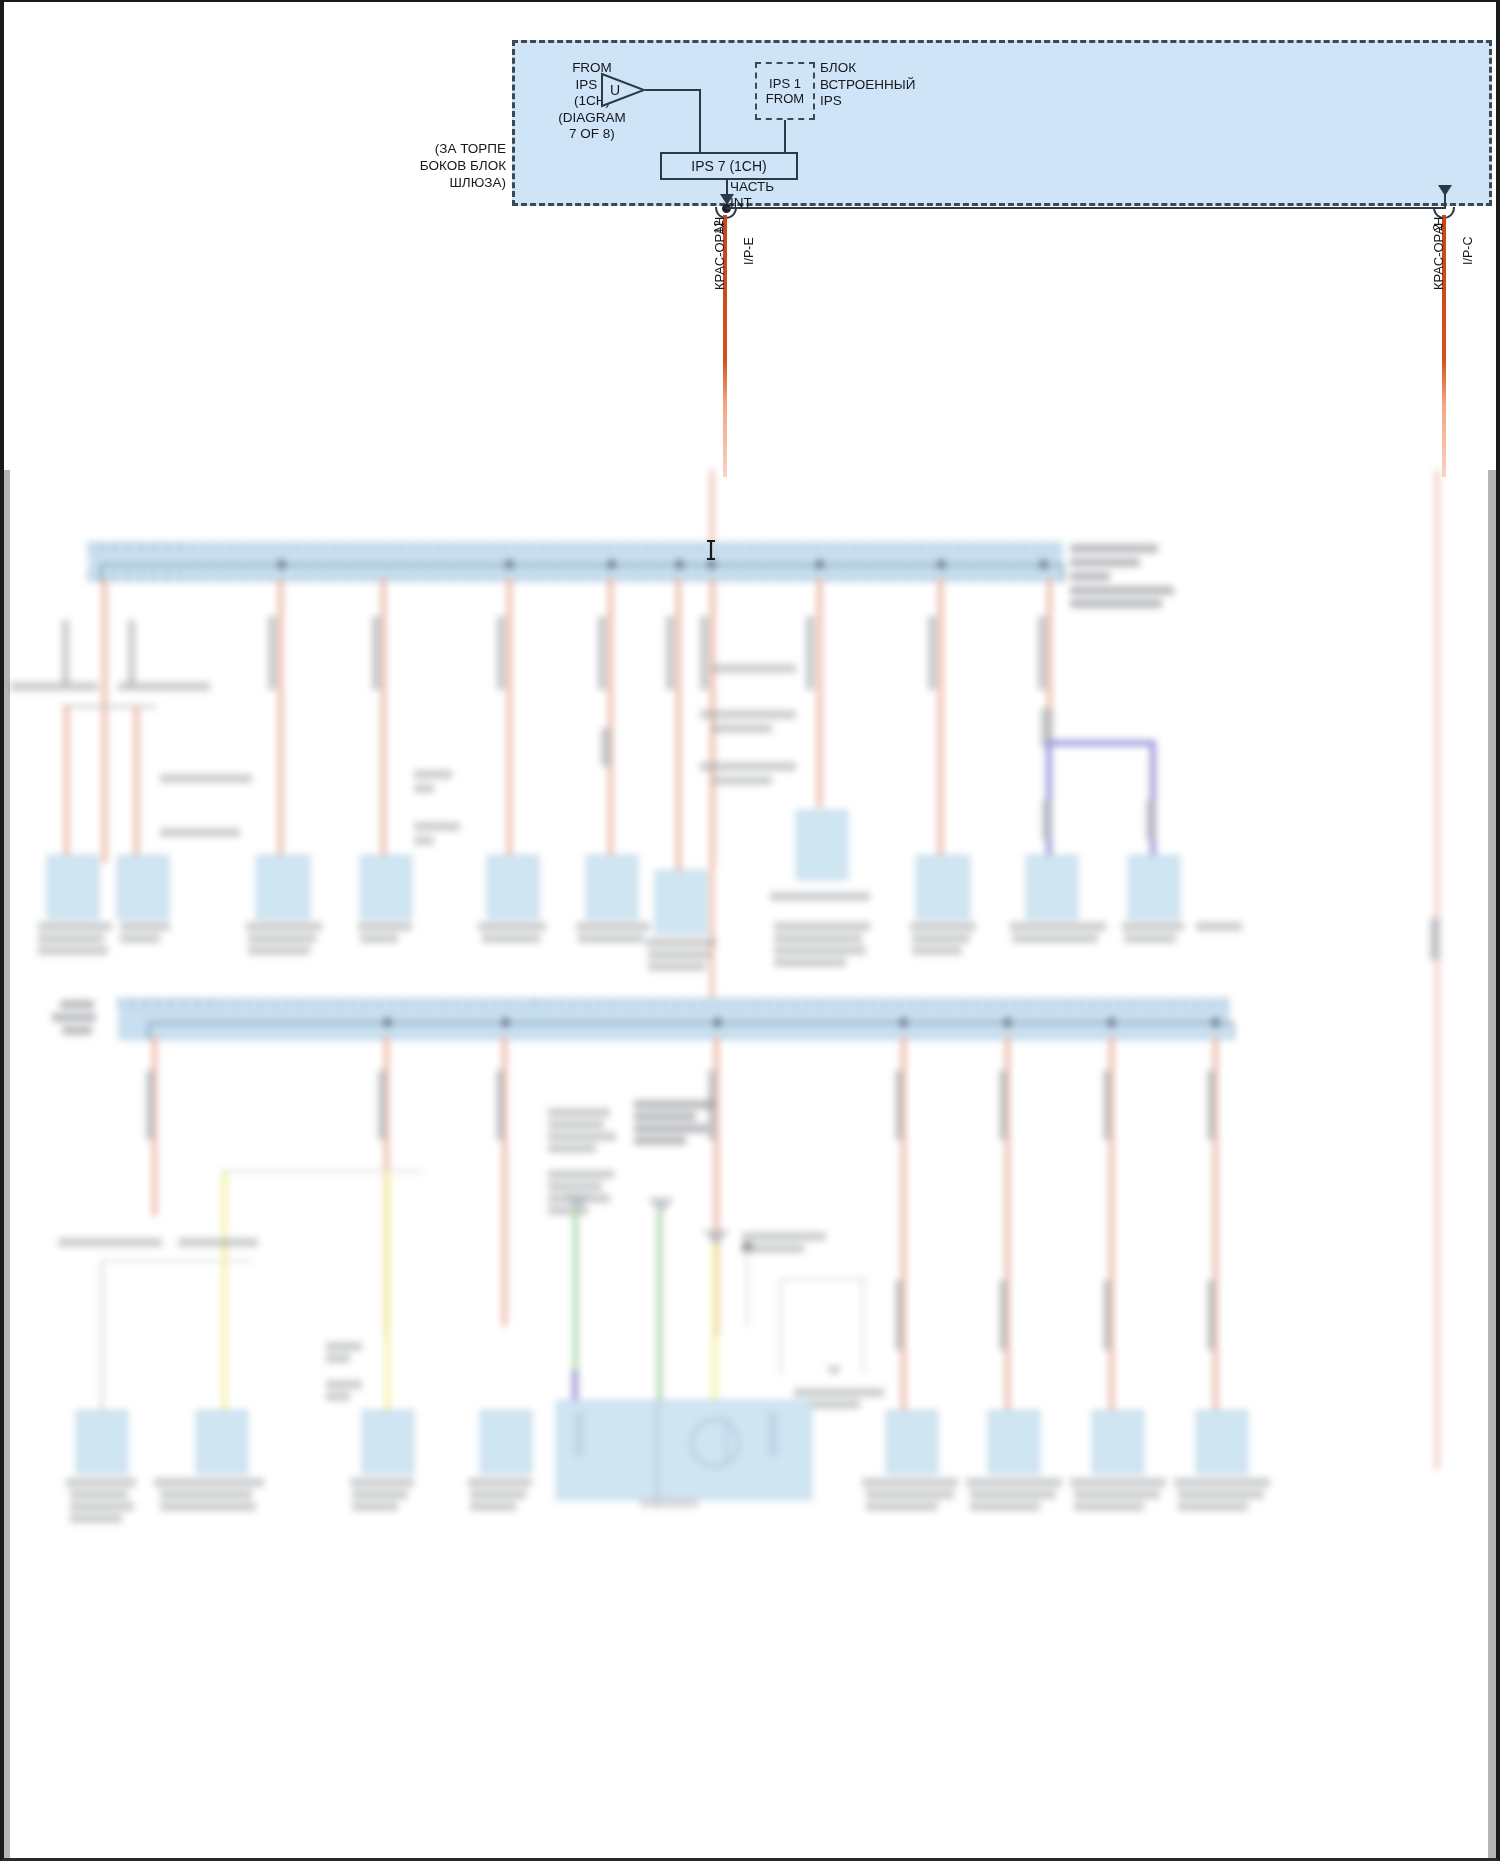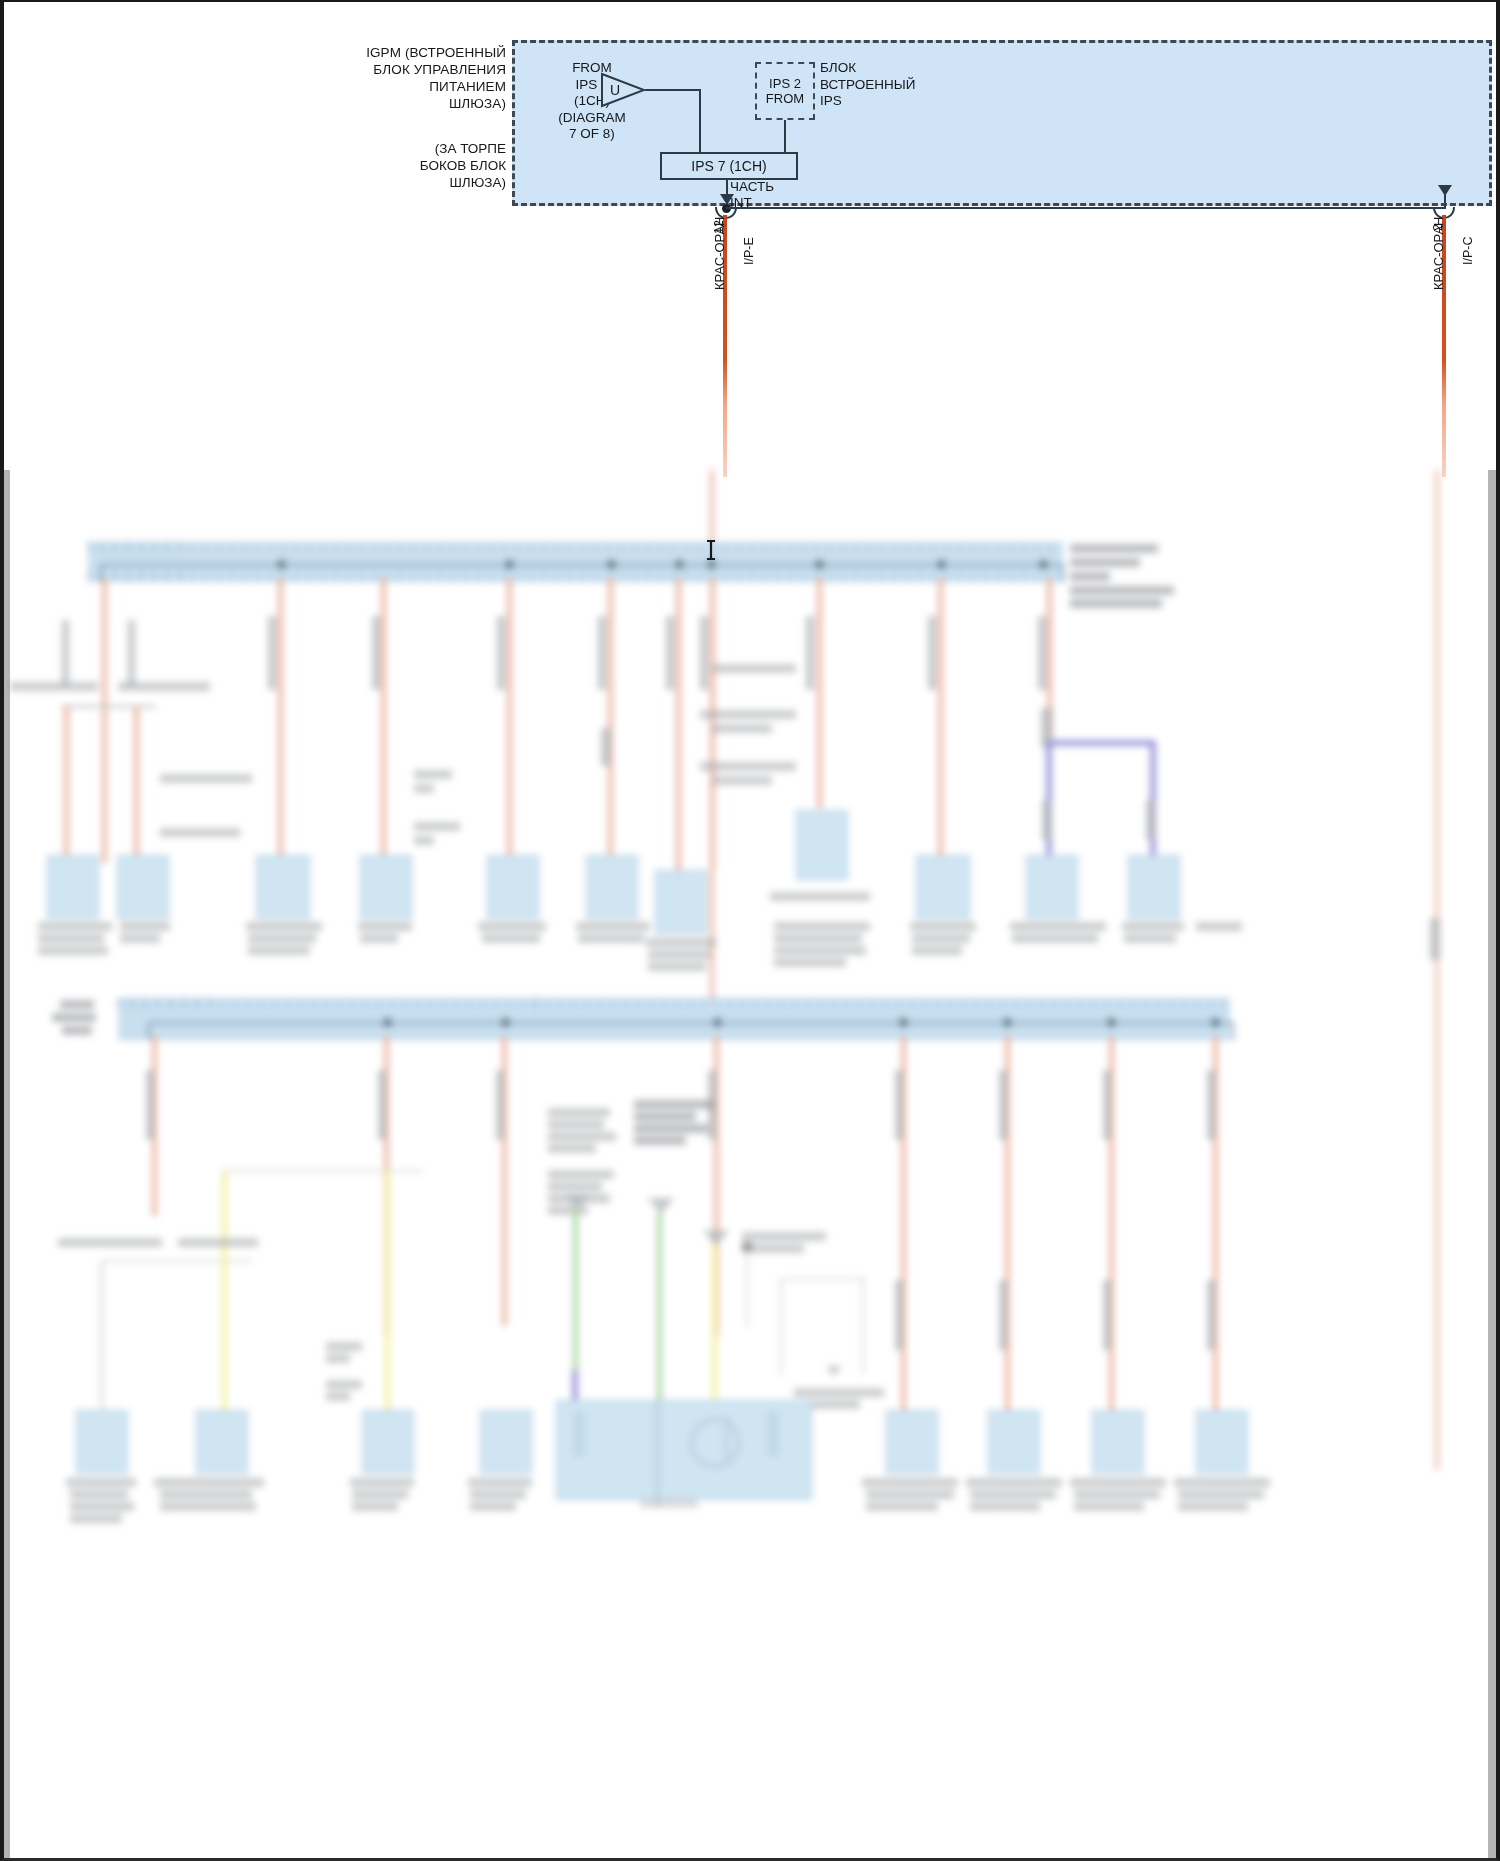--- a/index.html
+++ b/index.html
@@ -490,26 +490,20 @@
     <div class="txt" style="left:1074px; top:1020px; width:86px; height:9px;"></div>
     <div class="txt" style="left:1074px; top:1032px; width:70px; height:9px;"></div>
     <div class="txt" style="left:1174px; top:1008px; width:96px; height:9px;"></div>
     <div class="txt" style="left:1178px; top:1020px; width:86px; height:9px;"></div>
     <div class="txt" style="left:1178px; top:1032px; width:70px; height:9px;"></div>
 
   </div>
 
   <div class="sharp-layer">
 
-    <div class="igpm-label-top">
-      <div>IGPM (ВСТРОЕННЫЙ</div>
-      <div>БЛОК УПРАВЛЕНИЯ</div>
-      <div>ПИТАНИЕМ</div>
-      <div>ШЛЮЗА)</div>
-    </div>
 
     <div class="igpm-label-bottom">
       <div>(ЗА ТОРПЕ</div>
       <div>БОКОВ БЛОК</div>
       <div>ШЛЮЗА)</div>
     </div>
 
     <div class="igpm-box"></div>
 
     <div class="from-ips3">
@@ -524,21 +518,21 @@
       <svg width="46" height="36" viewBox="0 0 46 36">
         <polygon points="2,2 44,18 2,34" fill="#cfe4f7" stroke="#2b3a46" stroke-width="2"></polygon>
         <text x="10" y="23" font-family="Liberation Sans, sans-serif" font-size="14" fill="#15181c">U</text>
       </svg>
     </div>
 
     <div class="ln" style="left:645px; top:89px; width:56px; height:2px;"></div>
     <div class="ln" style="left:699px; top:89px; width:2px; height:64px;"></div>
 
     <div class="ips7ctrl-dashed">
-      <span>IPS 2</span>
+      <span>IPS 1</span>
       <span>FROM</span>
     </div>
 
     <div class="ips-ctrl-label">
       <div>БЛОК</div>
       <div>ВСТРОЕННЫЙ</div>
       <div>IPS</div>
     </div>
 
     <div class="ln" style="left:784px; top:120px; width:2px; height:33px;"></div>

